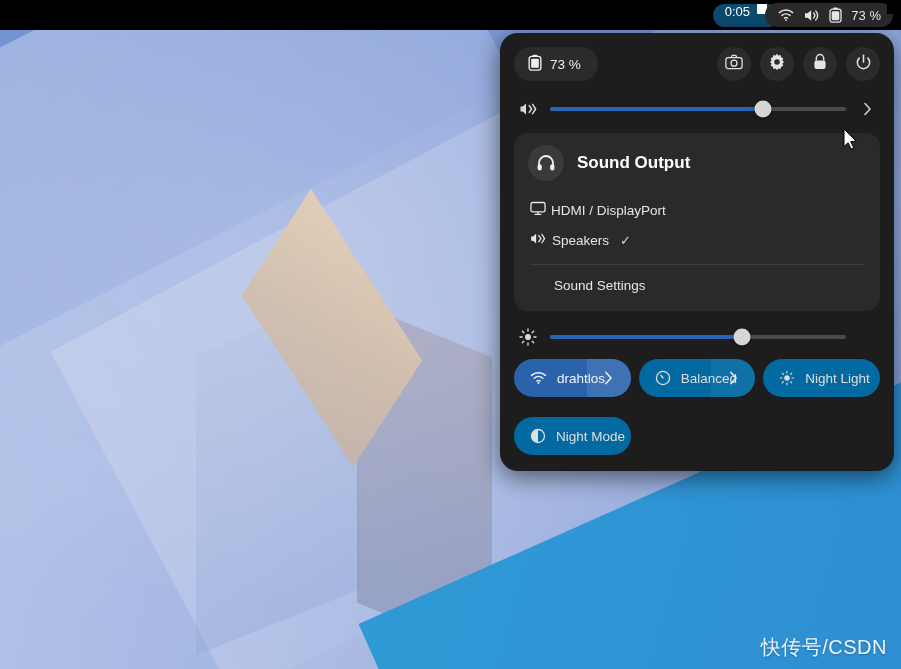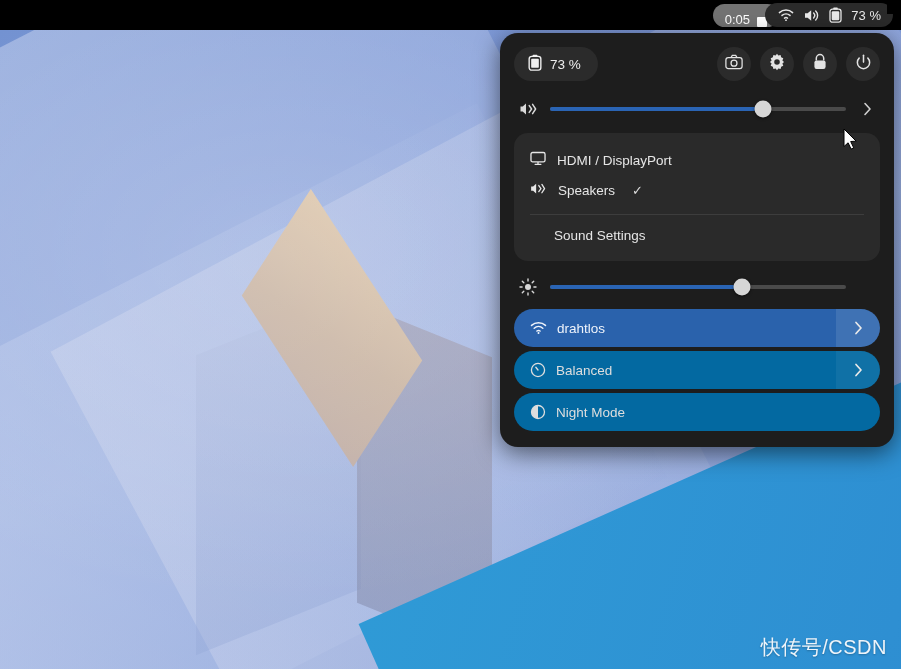--- a/index.html
+++ b/index.html
@@ -70,22 +70,22 @@
   
   #topbar {
     position: absolute; left: 0; top: 0;
     width: 901px; height: 30px;
     background: #000;
     z-index: 20;
   }
   #tb-center {
     position: absolute; right: 122px; top: 4px;
     height: 23px;
-    display: flex; align-items: flex-end; gap: 7px;
-    background: #737373;
+    display: flex; align-items: flex-start; gap: 7px;
+    background: #0c4a6e;
     border-radius: 12px;
     padding: 0 12px;
     color: #fff;
     font-size: 13px;
   }
   #tb-center .rec-square {
     width: 10px; height: 10px; background: #fff; border-radius: 1px;
   }
   #tb-right {
     position: absolute; right: 8px; top: 3px;
@@ -173,41 +173,41 @@
   }
   .sub-title-row { display: flex; align-items: center; gap: 13px; margin-bottom: 14px; }
   .sub-badge {
     width: 36px; height: 36px; border-radius: 50%;
     background: #3a3a3a;
     display: flex; align-items: center; justify-content: center;
     color: #f0f0f0;
   }
   .sub-title { font-size: 17px; font-weight: bold; color: #fff; }
   .sub-item {
-    display: flex; align-items: center; gap: 11px;
+    display: flex; align-items: center; gap: 5px;
     height: 30px;
     color: #e6e6e6;
     font-size: 13.5px;
     padding-left: 2px;
   }
   .sub-item .chk { color: #dcdcdc; font-size: 13px; margin-left: 6px; }
   .sub-div { height: 1px; background: #3d3d3d; margin: 9px 2px 4px 2px; }
   .sub-settings {
     height: 32px;
     display: flex; align-items: center;
     padding-left: 26px;
     color: #e6e6e6;
     font-size: 13.5px;
   }
 
   
   .tog-grid {
     display: grid;
-    grid-template-columns: 1fr;
-    gap: 4px 8px;
+    grid-template-columns: 1fr 1fr 1fr;
+    gap: 20px 8px;
     margin-top: 8px;
   }
   .tog {
     position: relative;
     display: flex; align-items: center;
     height: 38px;
     border-radius: 19px;
     background: #0369a1;
     color: #dedede;
     font-size: 13.5px;
@@ -370,20 +370,30 @@
         <div class="slider-knob" id="vol-knob" style="left: 72%;"></div>
       </div>
       <span class="slider-end">
         <svg width="11" height="16" viewBox="0 0 11 16" fill="none" stroke="#cfcfcf" stroke-width="1.6" stroke-linecap="round" stroke-linejoin="round">
           <path d="M3 2.5l5 5.5-5 5.5"></path>
         </svg>
       </span>
     </div>
 
     <div class="submenu">
+      <div class="sub-title-row">
+        <div class="sub-badge">
+          <svg width="20" height="20" viewBox="0 0 20 20" fill="none">
+            <path d="M3 12.4V10a7 7 0 0 1 14 0v2.4" stroke="#f0f0f0" stroke-width="1.8" stroke-linecap="round"></path>
+            <rect x="1.6" y="11.2" width="4.2" height="6.4" rx="2.1" fill="#f0f0f0"></rect>
+            <rect x="14.2" y="11.2" width="4.2" height="6.4" rx="2.1" fill="#f0f0f0"></rect>
+          </svg>
+        </div>
+        <div class="sub-title">Sound Output</div>
+      </div>
 
       <div class="sub-item">
         <span>
           <svg width="16" height="15" viewBox="0 0 17 16" fill="none" stroke="#e6e6e6" stroke-width="1.4">
             <rect x="1" y="1.6" width="15" height="10" rx="1.8"></rect>
             <path d="M5.4 14.2h6.2" stroke-linecap="round"></path>
             <path d="M8.5 11.6v2.6"></path>
           </svg>
         </span>
         <span>HDMI / DisplayPort</span>
@@ -450,20 +460,29 @@
           </svg>
         </span>
         <span>Balanced</span>
         <span class="t-arrow">
           <svg width="11" height="16" viewBox="0 0 11 16" fill="none" stroke="#e9e9e9" stroke-width="1.7" stroke-linecap="round" stroke-linejoin="round">
             <path d="M3 2.5l5 5.5-5 5.5"></path>
           </svg>
         </span>
       </div>
 
+      <div class="tog">
+        <span class="t-ic">
+          <svg width="16" height="16" viewBox="0 0 18 18" fill="none" stroke="#dedede" stroke-width="1.3" stroke-linecap="round">
+            <circle cx="9" cy="9" r="3.1" fill="#dedede" stroke="none"></circle>
+            <path d="M9 1.4v2M9 14.6v2M1.4 9h2M14.6 9h2M3.6 3.6l1.4 1.4M13 13l1.4 1.4M14.4 3.6L13 5M5 13l-1.4 1.4"></path>
+          </svg>
+        </span>
+        <span>Night Light</span>
+      </div>
 
       <div class="tog">
         <span class="t-ic">
           <svg width="16" height="16" viewBox="0 0 17 17" fill="none">
             <circle cx="8.5" cy="8.5" r="6.9" stroke="#dedede" stroke-width="1.4"></circle>
             <path d="M8.5 1.6a6.9 6.9 0 0 0 0 13.8z" fill="#dedede"></path>
           </svg>
         </span>
         <span>Night Mode</span>
       </div>

